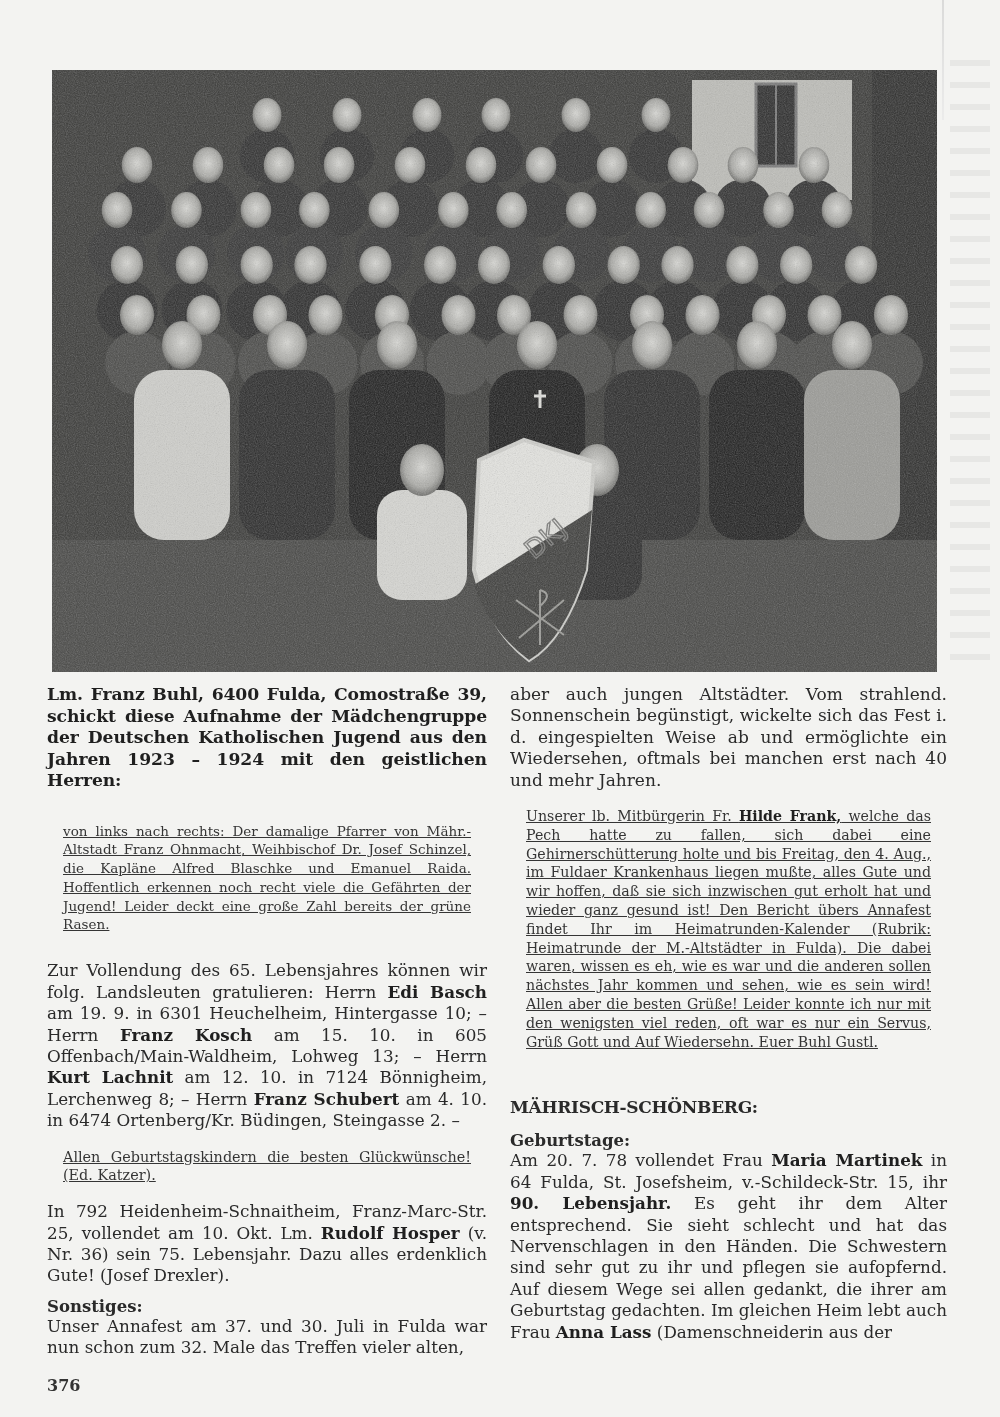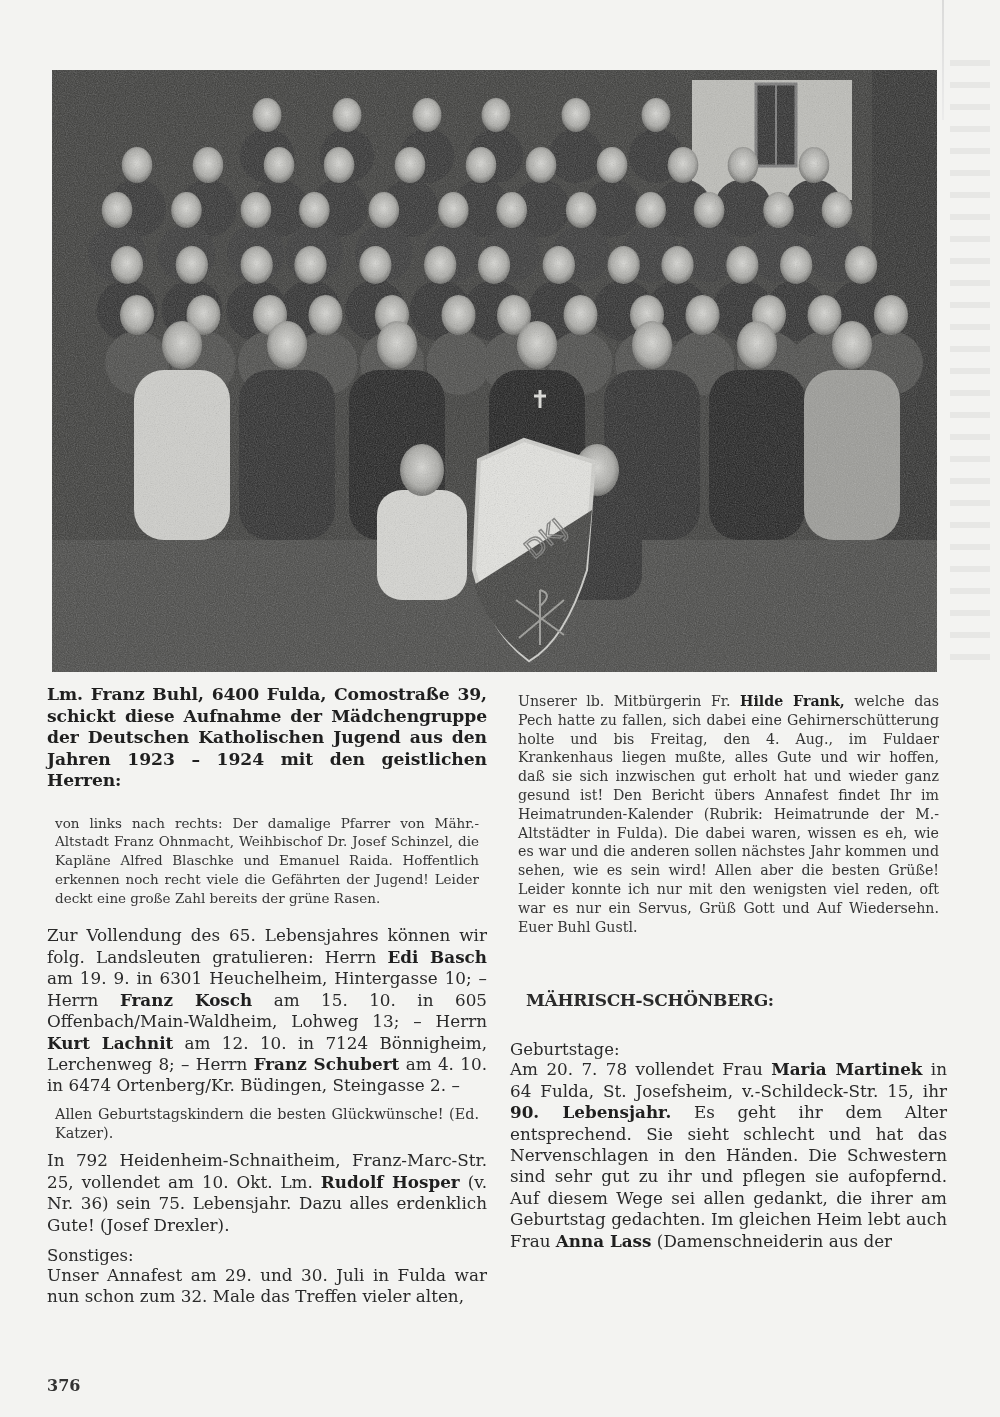--- a/index.html
+++ b/index.html
@@ -26,33 +26,34 @@
   .col {
     position: absolute; top: 684px;
   }
   .col-left { left: 47px; width: 440px; }
   .col-right { left: 510px; width: 437px; }
   .lead {
     font-size: 17.2px; line-height: 21.5px; letter-spacing: -0.1px;
     text-align: justify; margin: 0;
   }
   .small {
-    font-size: 13.5px; line-height: 18.8px; text-align: justify; margin: 8px;
+    font-size: 13.5px; line-height: 18.8px; text-align: justify; margin: 16px;
     color: #353535;
+    text-decoration: underline;
   }
   .body {
     font-size: 16.8px; line-height: 21.4px; text-align: justify; margin: 0;
   }
   b, .bold { font-weight: bold; color: #1f1f1f; }
   .gap { height: 10px; }
   .section-head {
-    font-size: 17px; font-weight: bold; margin: 16px; letter-spacing: -0.3px;
+    font-size: 17px; font-weight: bold; margin: 0; letter-spacing: -0.3px;
     text-transform: none;
   }
-  .sub-head { font-size: 16.5px; font-weight: normal; margin: 0; }
+  .sub-head { font-size: 16.5px; font-weight: bold; margin: 0; }
   .page-number {
     position: absolute; left: 47px; top: 1376px;
     font-size: 16px; font-weight: bold; color: #333;
   }
 </style>
 </head>
 <body>
 
 <div class="page-edge"></div>
 <div class="bleed"></div>
@@ -232,24 +233,25 @@
 <div class="col col-left">
   <p class="lead"><span class="bold">Lm. </span><span class="bold">Franz Buhl</span><span class="bold" style="font-weight:600">, 6400 Fulda, Comostraße 39, schickt diese Aufnahme der Mädchengruppe der </span><span class="bold" style="font-weight:900">Deutschen Katholischen Jugend</span><span class="bold" style="font-weight:700"> aus den Jahren 1923 – 1924 mit den geistlichen Herren:</span></p>
   <div style="height:14px"></div>
   <p class="small">von links nach rechts: Der damalige Pfarrer von Mähr.-Altstadt Franz Ohnmacht, Weihbischof Dr. Josef Schinzel, die Kapläne Alfred Blaschke und Emanuel Raida. Hoffentlich erkennen noch recht viele die Gefährten der Jugend! Leider deckt eine große Zahl bereits der grüne Rasen.</p>
   <div class="gap"></div>
   <p class="body"><span>Zur Vollendung des 65. Lebensjahres können wir folg. Landsleuten gratulieren: Herrn </span><b>Edi Basch</b><span> am 19. 9. in 6301 Heuchelheim, Hintergasse 10; – Herrn </span><b>Franz Kosch</b><span> am 15. 10. in 605 Offenbach/Main-Waldheim, Lohweg 13; – Herrn </span><b>Kurt Lachnit</b><span> am 12. 10. in 7124 Bönnigheim, Lerchenweg 8; – Herrn </span><b>Franz Schubert</b><span> am 4. 10. in 6474 Ortenberg/Kr. Büdingen, Steingasse 2. –</span></p>
   <p class="small" style="font-size:14.4px">Allen Geburtstagskindern die besten Glückwünsche! (Ed. Katzer).</p>
   <p class="body"><span>In 792 Heidenheim-Schnaitheim, Franz-Marc-Str. 25, vollendet am 10. Okt. Lm. </span><b>Rudolf Hosper</b><span> (v. Nr. 36) sein 75. Lebensjahr. Dazu alles erdenklich Gute! (Josef Drexler).</span></p>
   <div class="gap"></div>
   <p class="sub-head">Sonstiges:</p>
-  <p class="body">Unser Annafest am 29. und 30. Juli in Fulda war nun schon zum 32. Male das Treffen vieler alten,</p>
+  <p class="body">Unser Annafest am 37. und 30. Juli in Fulda war nun schon zum 32. Male das Treffen vieler alten,</p>
 </div>
 
 <div class="col col-right">
+  <p class="body" style="font-size:17px">aber auch jungen Altstädter. Vom strahlend. Sonnenschein begünstigt, wickelte sich das Fest i. d. eingespielten Weise ab und ermöglichte ein Wiedersehen, oftmals bei manchen erst nach 40 und mehr Jahren.</p>
   <p class="small" style="font-size:14.2px"><span>Unserer lb. Mitbürgerin Fr. </span><b>Hilde Frank,</b><span> welche das Pech hatte zu fallen, sich dabei eine Gehirnerschütterung holte und bis Freitag, den 4. Aug., im Fuldaer Krankenhaus liegen mußte, alles Gute und wir hoffen, daß sie sich inzwischen gut erholt hat und wieder ganz gesund ist! Den Bericht übers Annafest findet Ihr im Heimatrunden-Kalender (Rubrik: Heimatrunde der M.-Altstädter in Fulda). Die dabei waren, wissen es eh, wie es war und die anderen sollen nächstes Jahr kommen und sehen, wie es sein wird! Allen aber die besten Grüße! Leider konnte ich nur mit den wenigsten viel reden, oft war es nur ein Servus, Grüß Gott und Auf Wiedersehn. Euer Buhl Gustl.</span></p>
   <div style="height:30px"></div>
   <p class="section-head">MÄHRISCH-SCHÖNBERG:</p>
   <div style="height:14px"></div>
   <p class="sub-head">Geburtstage:</p>
   <p class="body"><span>Am 20. 7. 78 vollendet Frau </span><b>Maria Martinek</b><span> in 64 Fulda, St. Josefsheim, v.-Schildeck-Str. 15, ihr </span><b>90. Lebensjahr.</b><span> Es geht ihr dem Alter entsprechend. Sie sieht schlecht und hat das Nervenschlagen in den Händen. Die Schwestern sind sehr gut zu ihr und pflegen sie aufopfernd. Auf diesem Wege sei allen gedankt, die ihrer am Geburtstag gedachten. Im gleichen Heim lebt auch Frau </span><b>Anna Lass</b><span> (Damenschneiderin aus der</span></p>
 </div>
 
 <div class="page-number">376</div>
 

